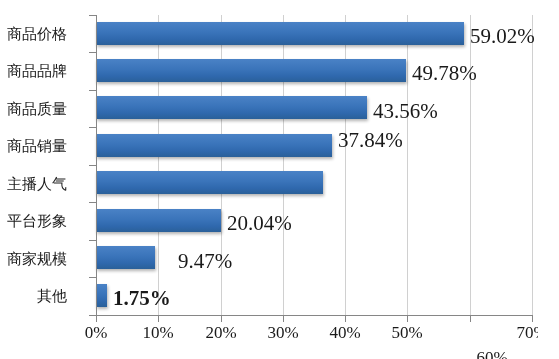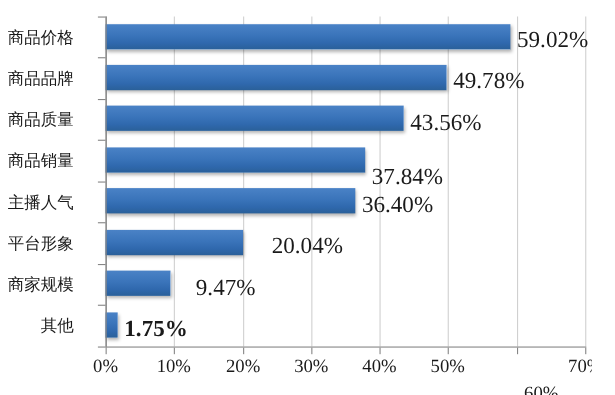--- a/index.html
+++ b/index.html
@@ -184,23 +184,22 @@
   <div class="cat-label" style="top:102px;">商品质量</div>
   <div class="cat-label" style="top:139px;">商品销量</div>
   <div class="cat-label" style="top:177px;">主播人气</div>
   <div class="cat-label" style="top:214px;">平台形象</div>
   <div class="cat-label" style="top:252px;">商家规模</div>
   <div class="cat-label" style="top:289px;">其他</div>
 
   <div class="data-label" style="top: 26px; left: 470px;">59.02%</div>
   <div class="data-label" style="top: 63px; left: 412px;">49.78%</div>
   <div class="data-label" style="top: 101px; left: 373px;">43.56%</div>
-  <div class="data-label" style="top: 150px; left: 338px;">37.84%</div>
-  <div class="data-label" style="top: 176px; left: 329px;">36.40%</div>
-  <div class="data-label" style="top: 213px; left: 227px; margin-left: 20px;">20.04%</div>
+  <div class="data-label" style="top: 130px; left: 338px;">37.84%</div>
+  <div class="data-label" style="top: 213px; left: 227px;">20.04%</div>
   <div class="data-label" style="top: 251px; left: 178px;">9.47%</div>
   <div class="data-label" style="top: 288px; left: 113px; font-weight: bold;">1.75%</div>
 
   <div class="x-label" style="left:61px;">0%</div>
   <div class="x-label" style="left:123px;">10%</div>
   <div class="x-label" style="left:186px;">20%</div>
   <div class="x-label" style="left:248px;">30%</div>
   <div class="x-label" style="left:310px;">40%</div>
   <div class="x-label" style="left:372px;">50%</div>
   <div class="x-label" style="left:457px;margin-top:25px;">60%</div>

